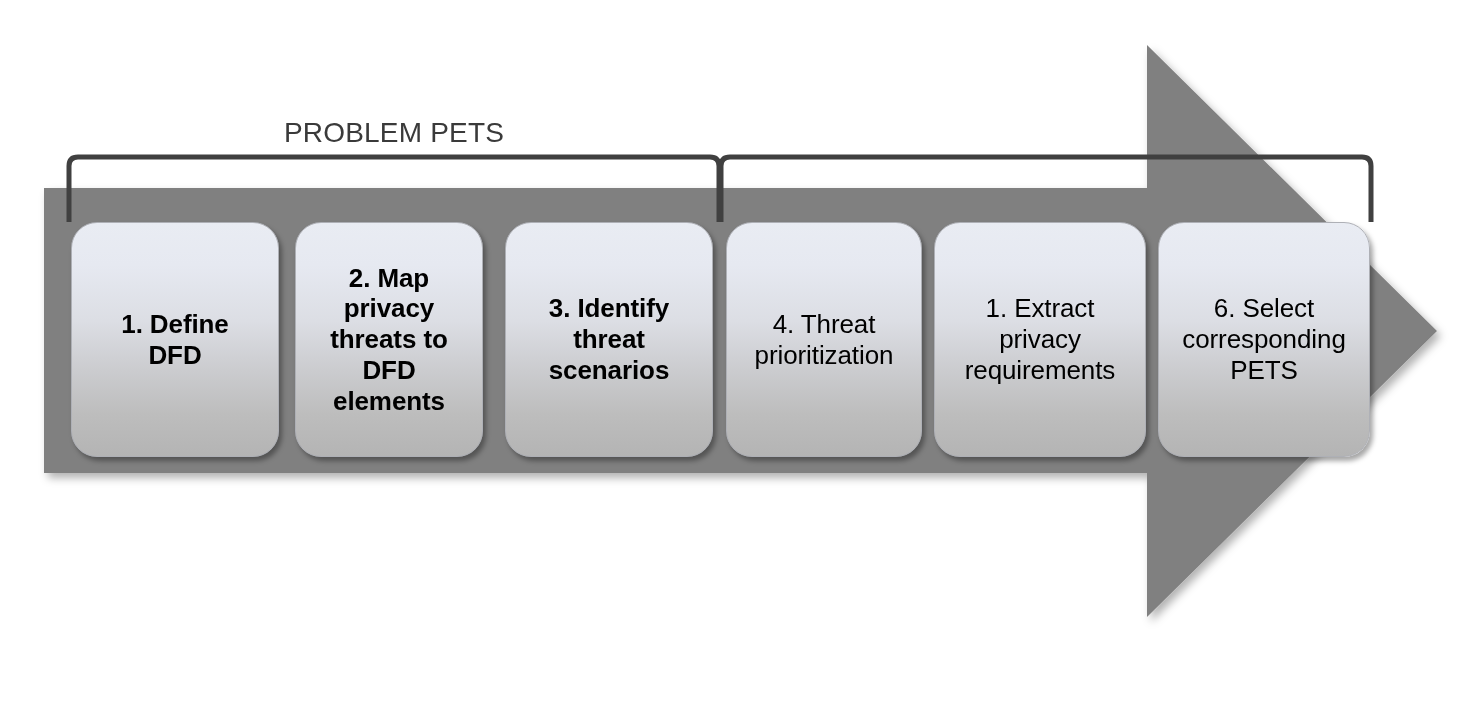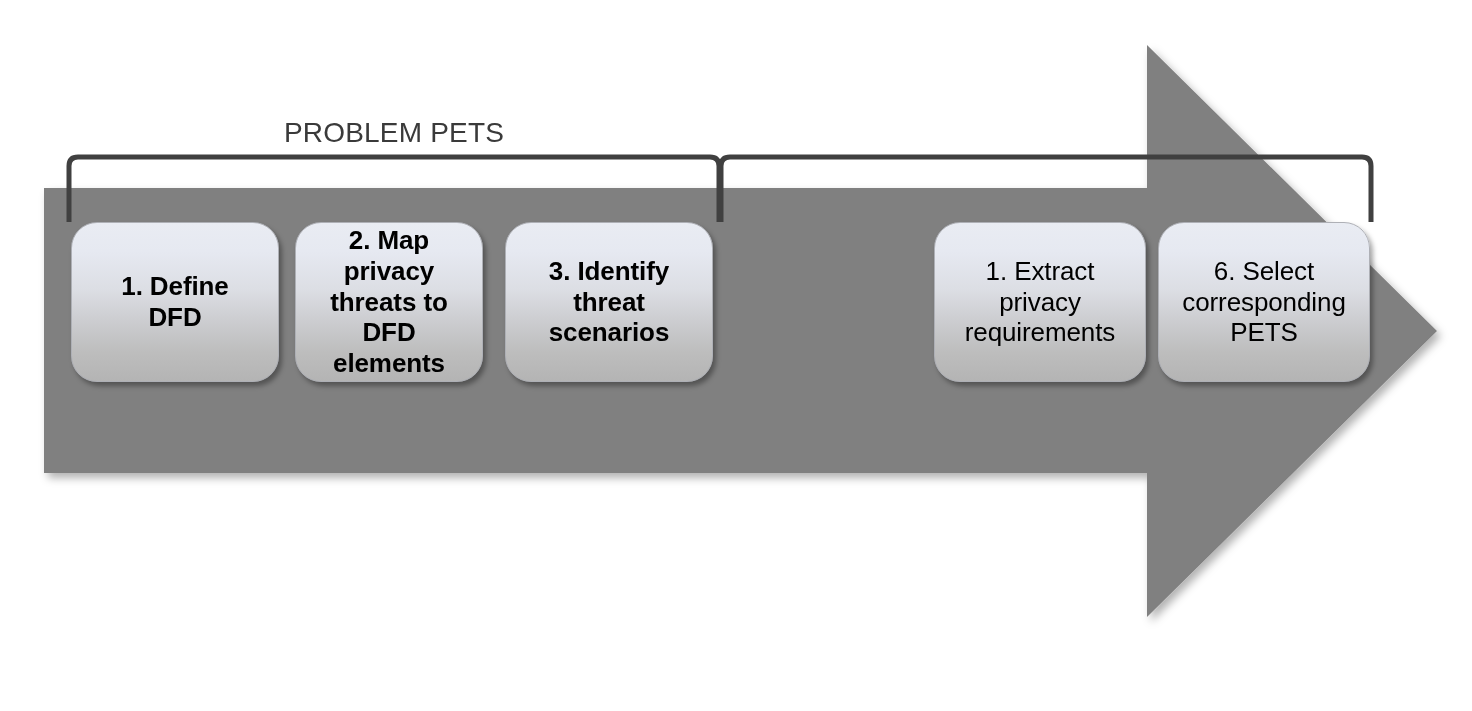--- a/index.html
+++ b/index.html
@@ -61,21 +61,21 @@
   #steps {
     position: absolute;
     left: 0;
     top: 0;
     width: 1472px;
     height: 711px;
   }
   .step-box {
     position: absolute;
     top: 222px;
-    height: 160px;
+    height: 235px;
     border-radius: 26px;
     background: linear-gradient(to bottom,
         #e9ecf3 0%,
         #e6e9f1 18%,
         #dcdee4 42%,
         #cfd0d4 58%,
         #bdbdbd 82%,
         #b4b4b4 100%);
     border: 1px solid #aeb0b6;
     box-shadow: 3px 4px 5px rgba(0,0,0,0.35);
@@ -124,20 +124,23 @@
     </div>
 
     <div class="step-box" style="left:295px; width:188px;">
       <span class="step-text bold">2. Map privacy threats to DFD elements</span>
     </div>
 
     <div class="step-box" style="left:505px; width:208px;">
       <span class="step-text bold">3. Identify threat scenarios</span>
     </div>
 
+    <div class="step-box" style="left:726px; width:196px;">
+      <span class="step-text regular">4. Threat prioritization</span>
+    </div>
 
     <div class="step-box" style="left:934px; width:212px;">
       <span class="step-text regular">1. Extract privacy requirements</span>
     </div>
 
     <div class="step-box" style="left:1158px; width:212px;">
       <span class="step-text regular">6. Select corresponding PETS</span>
     </div>
 
   </div>

